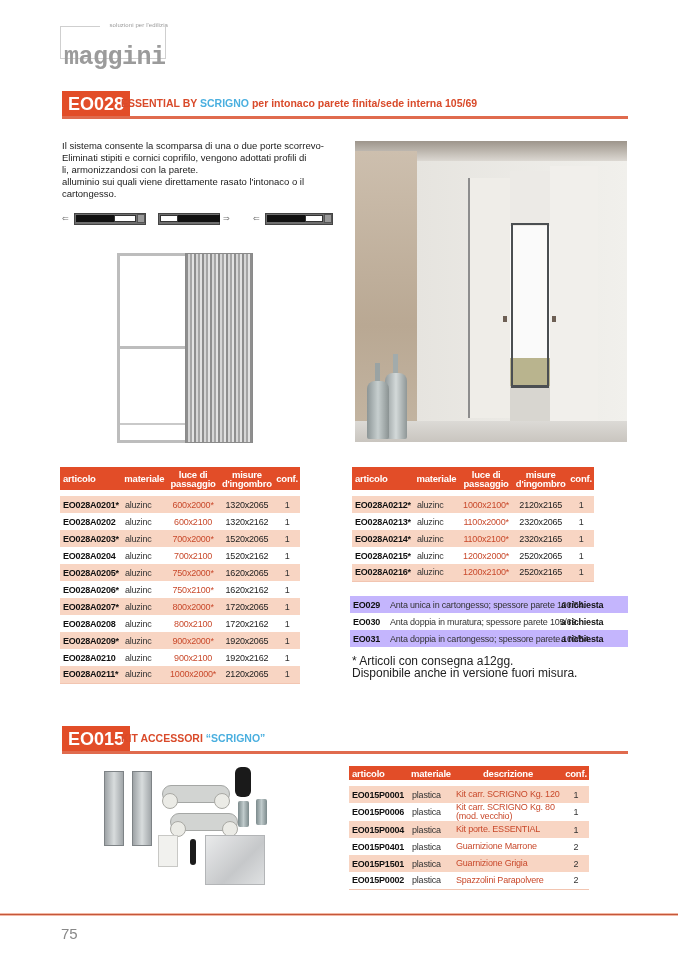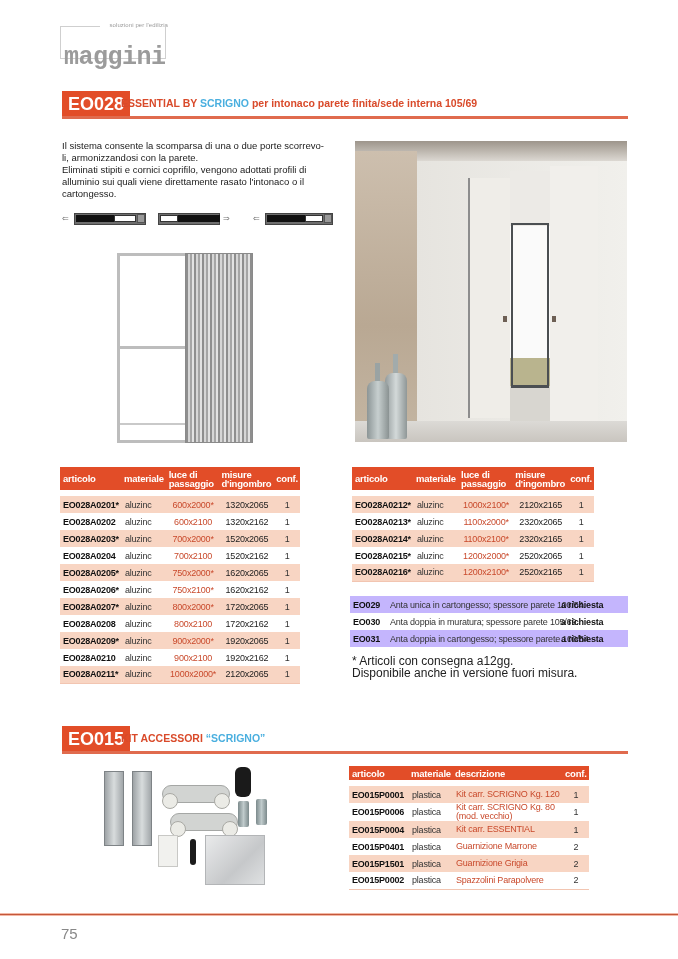--- a/index.html
+++ b/index.html
@@ -50,21 +50,21 @@
   .photo .handle-l { position: absolute; left: 148px; top: 175px; width: 4px; height: 6px; background: #6d5f54; }
   .photo .handle-r { position: absolute; left: 197px; top: 175px; width: 4px; height: 6px; background: #6d5f54; }
   .photo .floor { position: absolute; left: 0; top: 280px; width: 272px; height: 21px; background: linear-gradient(180deg, #dcdad6, #c9c5bf); }
   .photo .vase1 { position: absolute; left: 12px; top: 240px; width: 22px; height: 58px; background: linear-gradient(90deg, #8c9596, #c7cfcf, #8a9292); border-radius: 8px 8px 2px 2px; }
   .photo .vase1n { position: absolute; left: 20px; top: 222px; width: 5px; height: 22px; background: #9aa3a3; }
   .photo .vase2 { position: absolute; left: 30px; top: 232px; width: 22px; height: 66px; background: linear-gradient(90deg, #939b9c, #d3d9d9, #8f9797); border-radius: 8px 8px 2px 2px; }
   .photo .vase2n { position: absolute; left: 38px; top: 213px; width: 5px; height: 22px; background: #a2abab; }
 
   
   table.prod { position: absolute; border-collapse: collapse; font-family: "Liberation Sans", sans-serif; }
-  table.prod th { background: #e24d28; color: #fff; font-weight: bold; font-size: 9.5px; line-height: 9px; padding: 2px 2px; height: 23px; vertical-align: middle; text-align: left; letter-spacing: -0.2px; }
+  table.prod th { background: #e24d28; color: #fff; font-weight: bold; font-size: 9.5px; line-height: 9px; padding: 2px 2px; height: 23px; vertical-align: middle; text-align: center; letter-spacing: -0.2px; }
   table.prod th.left { text-align: left; padding-left: 3px; }
   table.prod tr.gap td { height: 6px; background: #fff; padding: 0; }
   table.prod td { font-size: 9px; height: 17px; padding: 0 3px; vertical-align: middle; white-space: nowrap; letter-spacing: -0.2px; }
   table.prod tr.odd td { background: #f8d5c3; }
   table.prod tr.even td { background: #ffffff; }
   table.prod tr.last td { border-bottom: 1px solid #f2c5b1; }
   td.art { font-weight: bold; color: #111; }
   td.mat { color: #333; }
   td.luce { color: #c94a2c; text-align: center; }
   td.mis { color: #222; text-align: center; }
@@ -107,22 +107,22 @@
 </div>
 
 <div class="sec-head" style="top:91px;">
   <span class="code">EO028</span>
   <span class="title" style="left:59px;"><span>ESSENTIAL BY </span><span class="accent">SCRIGNO</span><span> per intonaco parete finita/sede interna 105/69</span></span>
   <div class="rule"></div>
 </div>
 
 <div class="intro">
   <div>Il sistema consente la scomparsa di una o due porte scorrevo-</div>
+  <div>Eliminati stipiti e cornici coprifilo, vengono adottati profili di</div>
   <div>li, armonizzandosi con la parete.</div>
-  <div>Eliminati stipiti e cornici coprifilo, vengono adottati profili di</div>
   <div>alluminio sui quali viene direttamente rasato l'intonaco o il</div>
   <div>cartongesso.</div>
 </div>
 
 <div class="mech" style="left:62px;width:85px;">
   <span class="arrow" style="left:0;">⇐</span>
   <div class="body" style="left:12px;width:72px;"></div>
   <div class="bar" style="left:14px;width:38px;"></div>
   <div class="door" style="left:52px;width:22px;"></div>
   <div class="end" style="left:75px;"></div>
@@ -391,21 +391,21 @@
       <tr class="even">
         <td class="art">EO015P0006</td>
         <td class="mat">plastica</td>
         <td class="desc" style="white-space: pre-line;">Kit carr. SCRIGNO Kg. 80
 (mod. vecchio)</td>
         <td class="conf">1</td>
       </tr>
       <tr class="odd">
         <td class="art">EO015P0004</td>
         <td class="mat">plastica</td>
-        <td class="desc" style="white-space: pre-line;">Kit carr. ESSENTIAL</td>
+        <td class="desc" style="white-space: pre-line;">Kit porte. ESSENTIAL</td>
         <td class="conf">1</td>
       </tr>
       <tr class="even">
         <td class="art">EO015P0401</td>
         <td class="mat">plastica</td>
         <td class="desc" style="white-space: pre-line;">Guarnizione Marrone</td>
         <td class="conf">2</td>
       </tr>
       <tr class="odd">
         <td class="art">EO015P1501</td>

